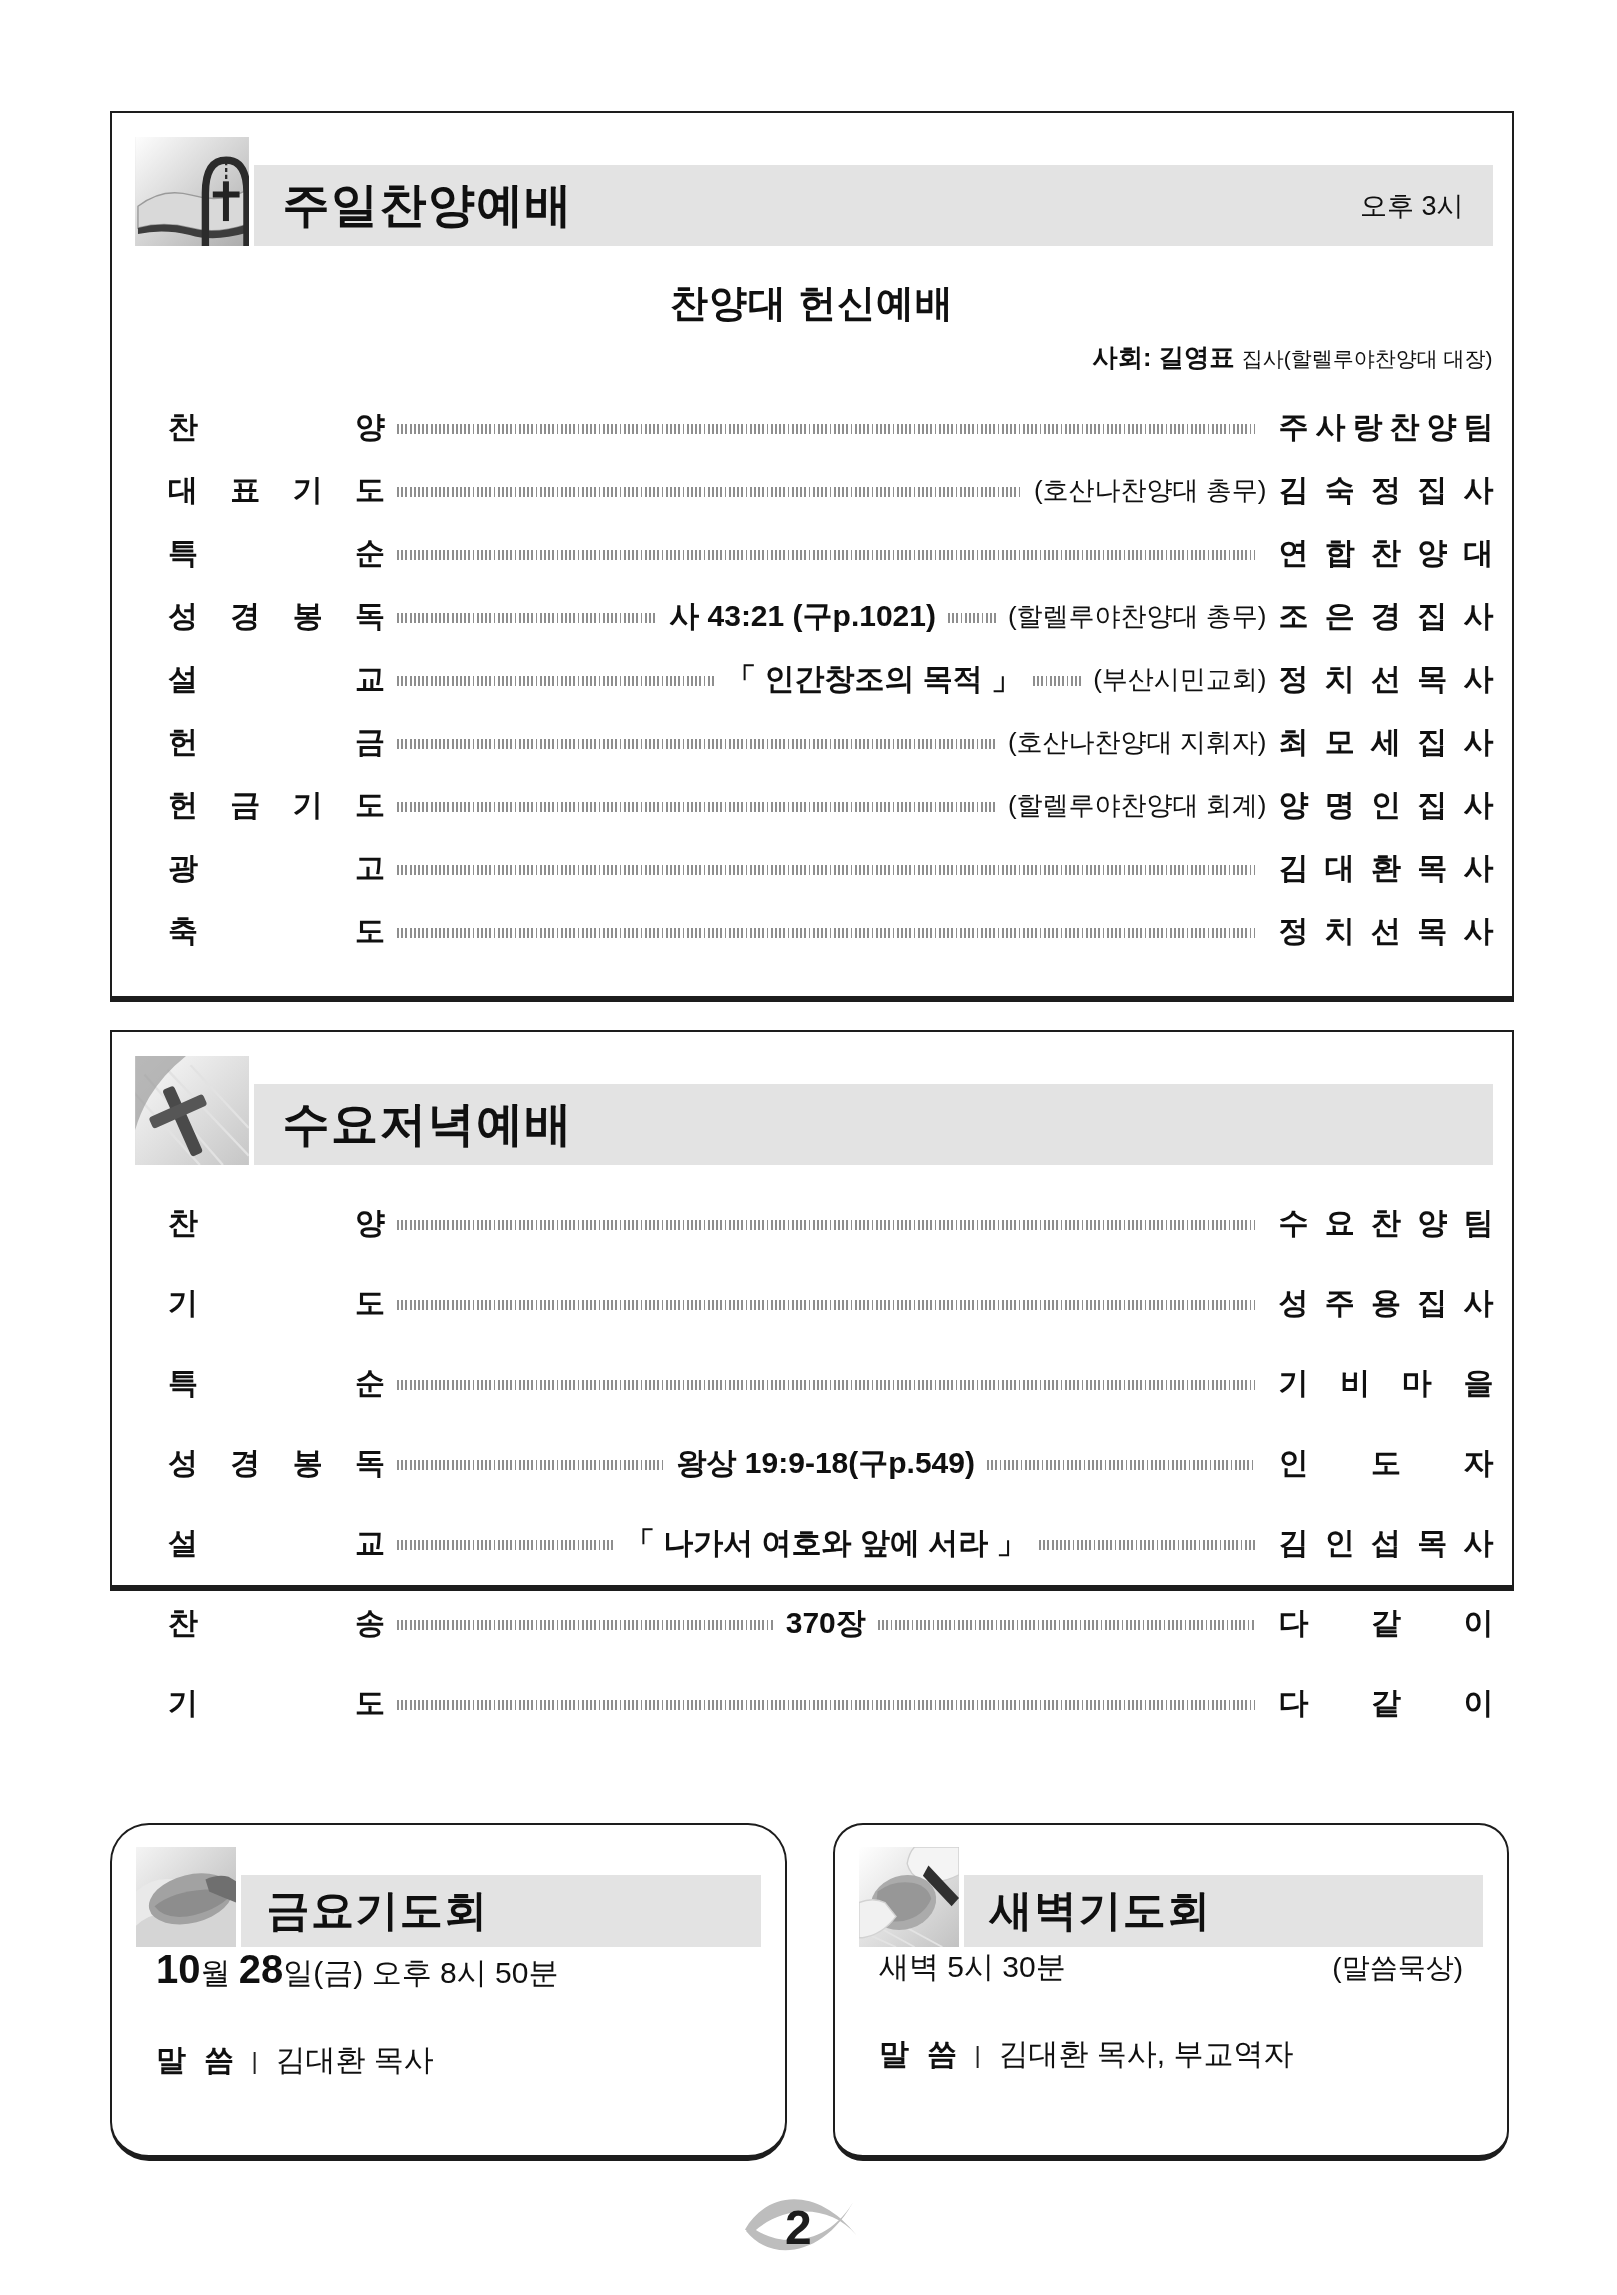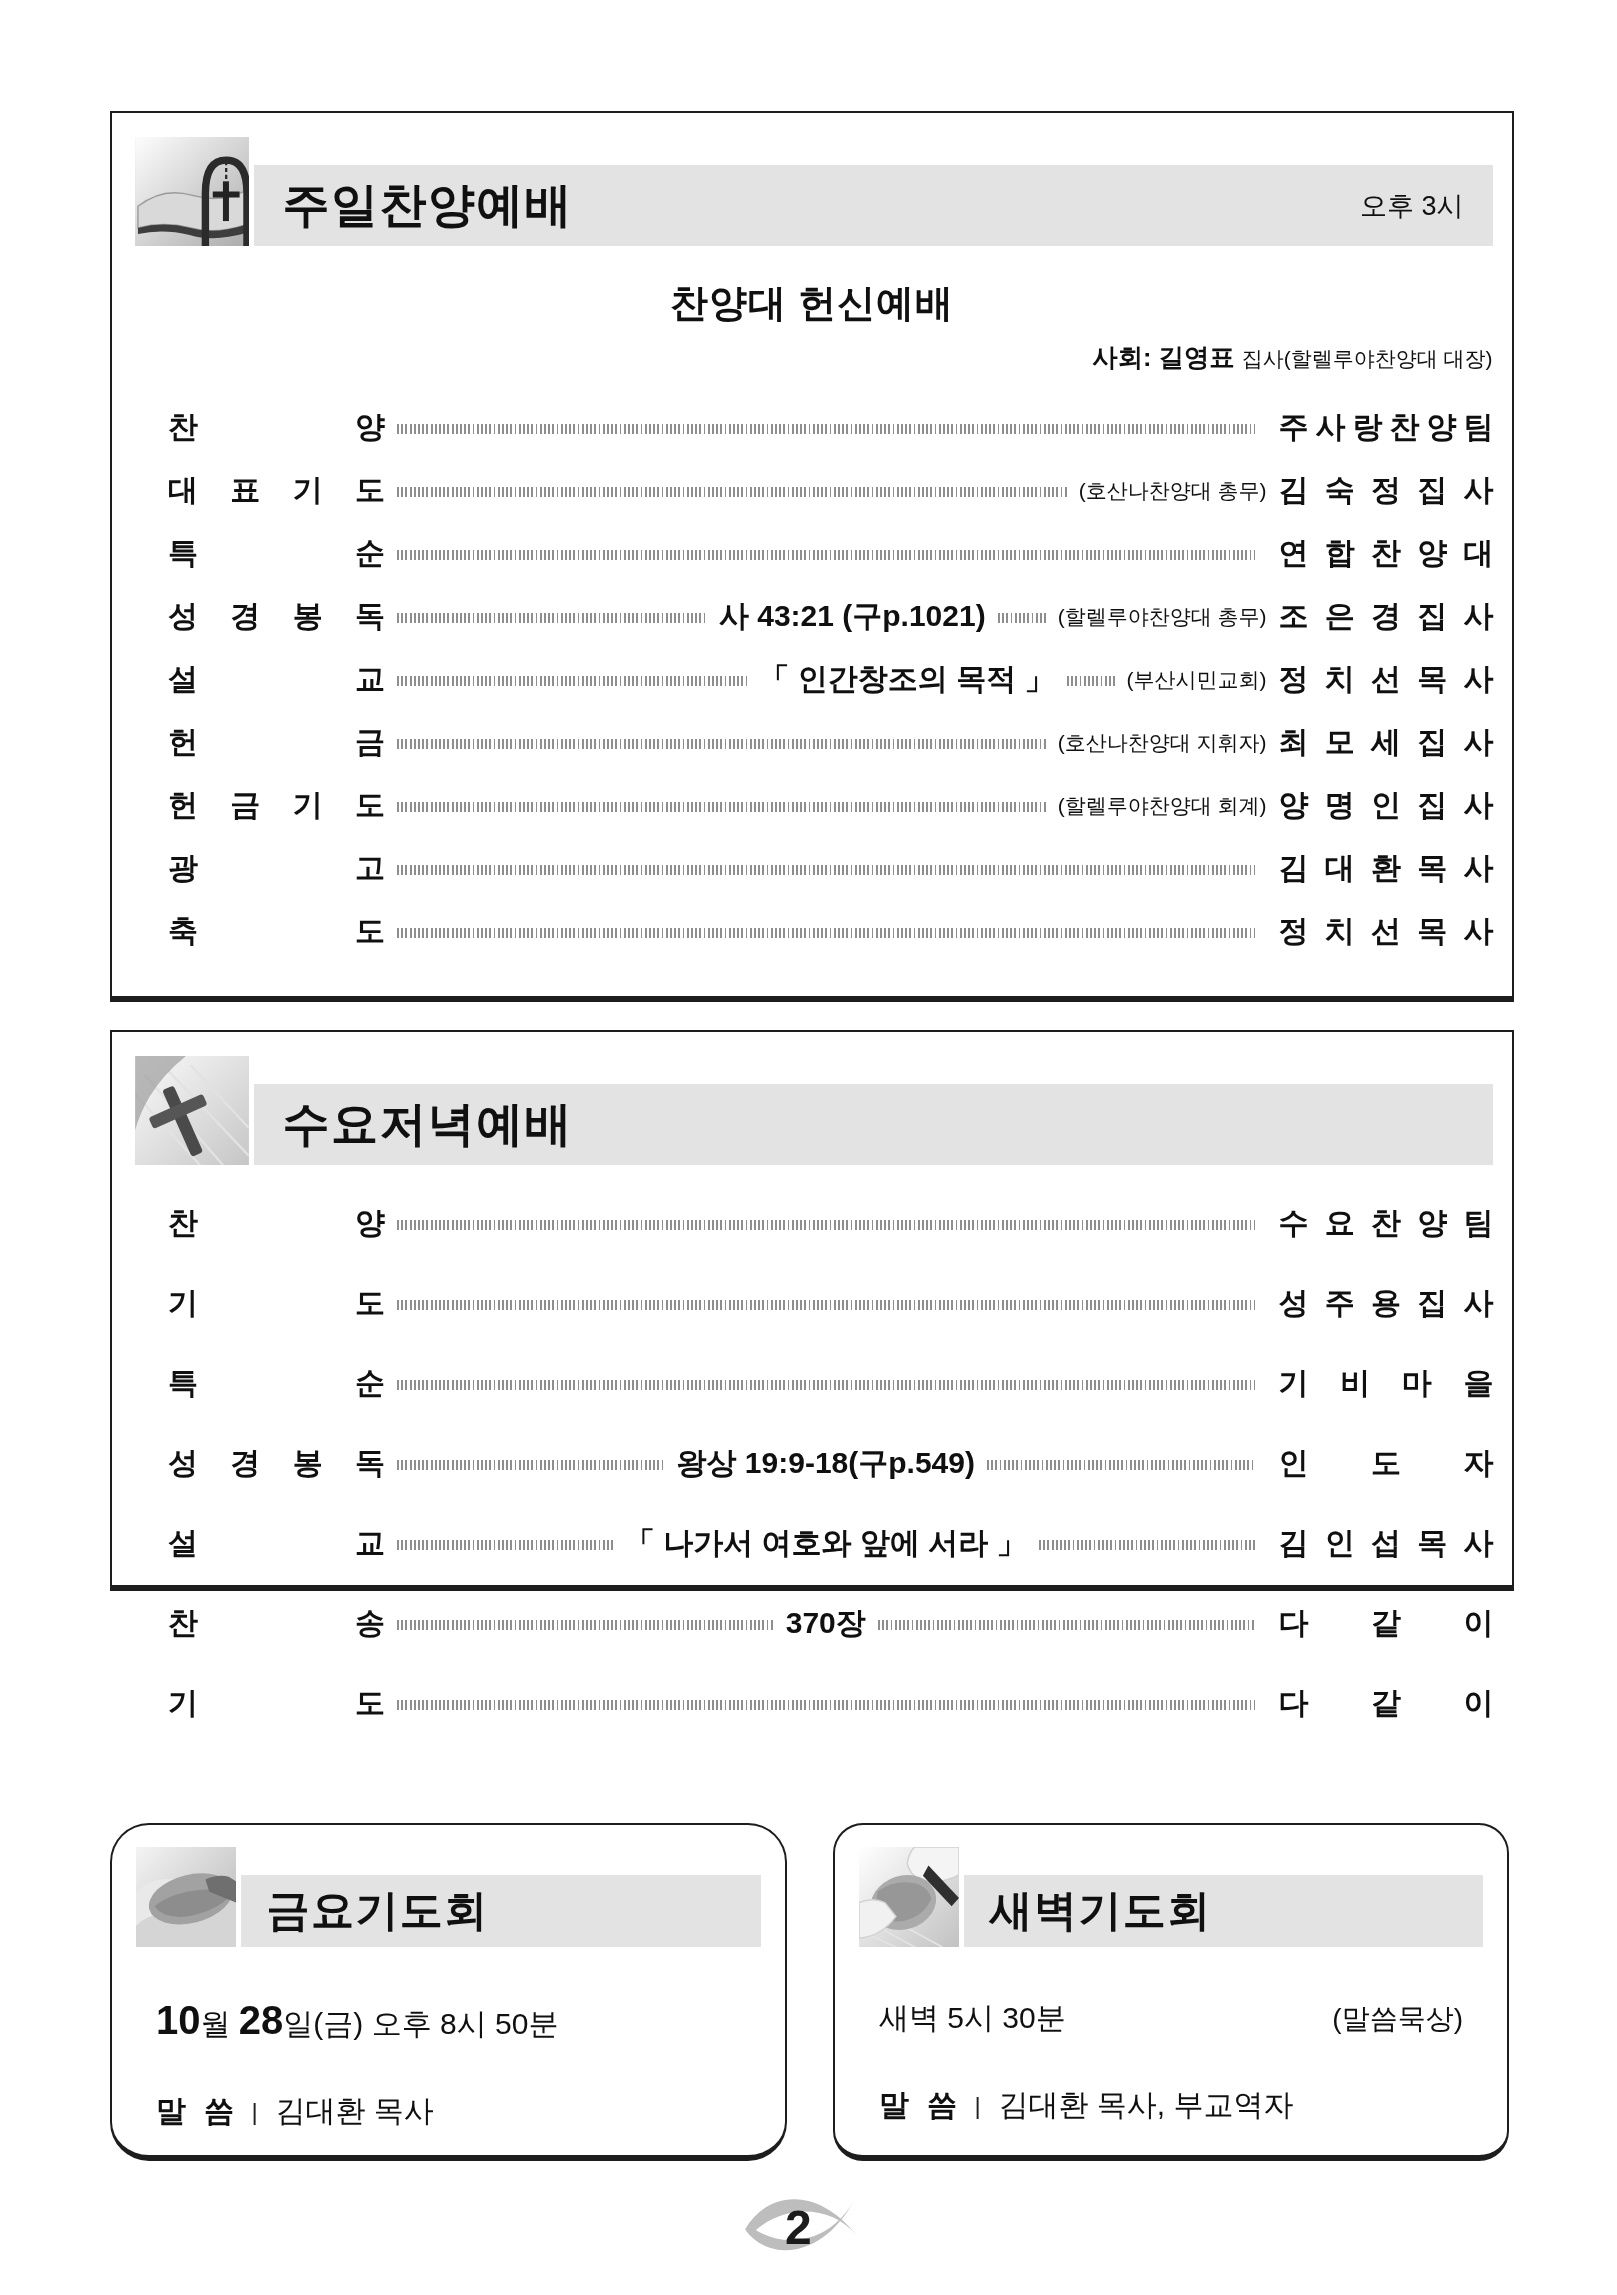--- a/index.html
+++ b/index.html
@@ -42,24 +42,24 @@
   .rows-sunday .prog-row{height:63px;}
   .rows-wed .prog-row{height:80px;}
   .row-label{flex:0 0 217px;display:flex;justify-content:space-between;
              font-size:30px;font-weight:700;white-space:pre;}
   .row-name{flex:0 0 215px;margin-left:12px;display:flex;justify-content:space-between;
             font-size:30px;font-weight:700;white-space:pre;}
   .leader{flex:1 1 auto;height:10.2px;margin:2.8px 12px 0 12px;
           background:repeating-linear-gradient(90deg,#8e8e8e 0 1.9px,rgba(0,0,0,0) 1.9px 4.2px);}
   .leader.short{flex:0 0 48px;}
   .row-center{font-size:30px;font-weight:700;white-space:nowrap;}
-  .row-paren{font-size:21px;font-weight:400;white-space:nowrap;}
-
-  
-  .info-line{padding:0 44px;margin-top:51px;font-size:30px;display:flex;
+  .row-paren{font-size:26px;font-weight:400;white-space:nowrap;}
+
+  
+  .info-line{padding:0 44px;font-size:30px;display:flex;
              justify-content:space-between;align-items:baseline;white-space:nowrap;}
   .info-line .seg-big{font-size:40px;font-weight:700;}
   .tag{font-size:28px;font-weight:400;}
   .speaker{padding:0 44px;margin-top:46px;font-size:30px;display:flex;align-items:center;white-space:nowrap;}
   .spk-label{width:78px;display:flex;justify-content:space-between;font-weight:600;}
   .spk-sep{margin:0 17.6px;font-size:24px;font-weight:300;color:#222;}
   .spk-name{font-weight:500;}
 
   
   .footer-fish{position:absolute;left:50%;top:2178px;transform:translateX(-50%);

